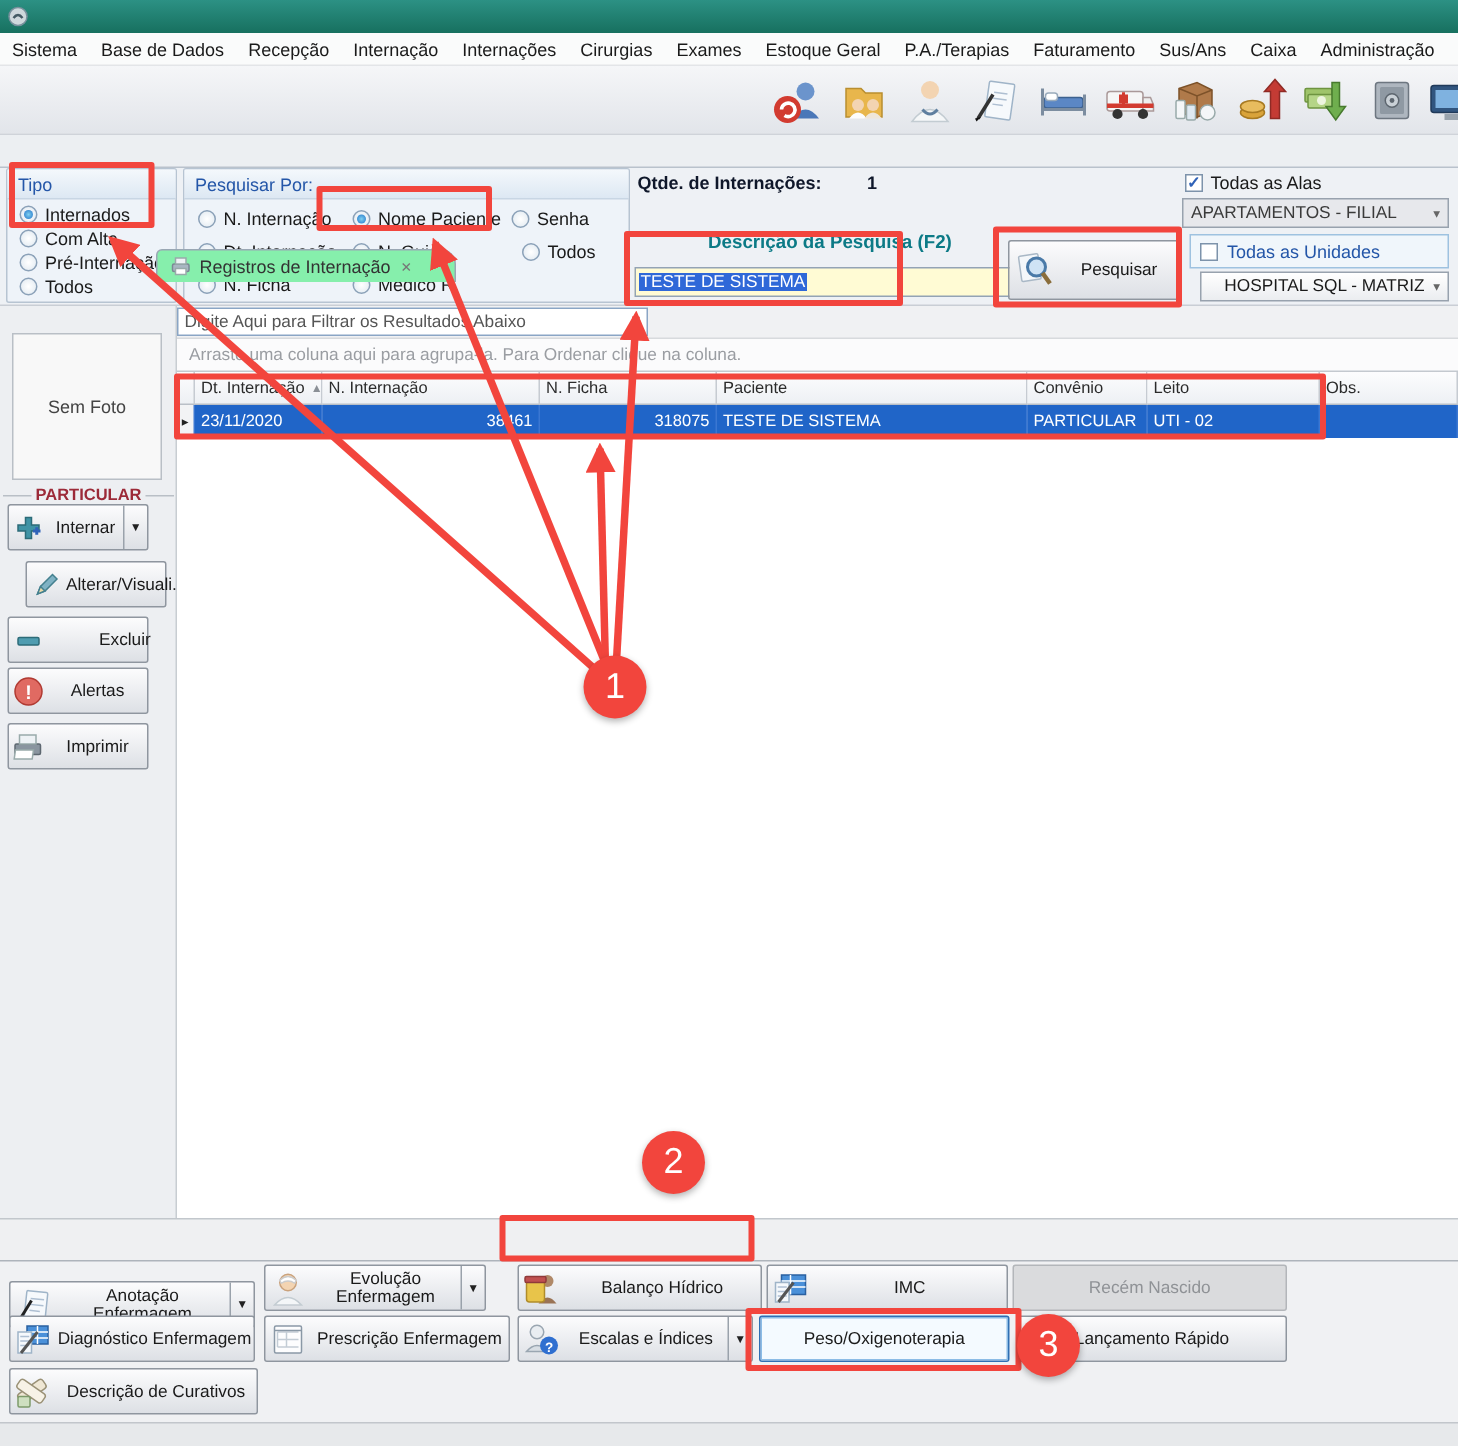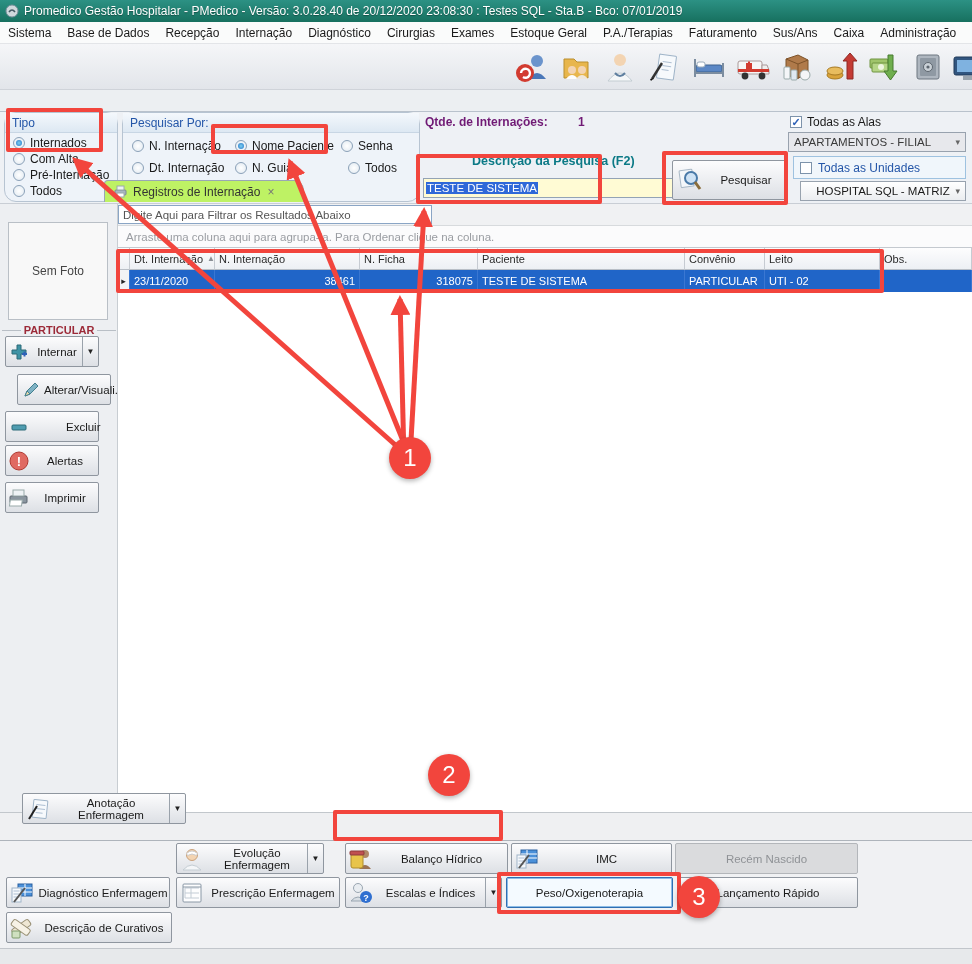--- a/index.html
+++ b/index.html
@@ -25,37 +25,37 @@
   .toolicons{position:absolute;right:0;top:44px;height:46px;display:flex;align-items:center;}
   .ticon{width:44px;height:46px;display:flex;align-items:center;justify-content:center;}
   .ticon.cut{width:22px;overflow:hidden;justify-content:flex-start;}
 
   
   .tabbar{position:absolute;left:0;top:90px;width:972px;height:22px;background:#eceff2;
     border-bottom:1px solid #b9c2cc;box-sizing:border-box;}
   .ttab{position:absolute;display:flex;align-items:center;gap:5px;font-size:12px;
     border:1px solid #9aa7b4;border-bottom:none;border-radius:4px 10px 0 0;
     padding:0 8px;box-sizing:border-box;background:#f1f2f4;color:#333;}
-  .ttab.active{background:#bef264;height:22px;top:90px;z-index:2;}
+  .ttab.active{background:#86efac;height:22px;top:76px;z-index:2;}
   .ttab .x{color:#777;font-size:12px;margin-left:2px;}
 
   
   .searchpanel{position:absolute;left:0;top:112px;width:972px;height:92px;background:#eef1f5;
     border-bottom:1px solid #c9ced5;box-sizing:border-box;}
-  .group{position:absolute;border:1px solid #b7c4d2;background:#eef3f9;border-radius:12px;box-sizing:border-box;}
+  .group{position:absolute;border:1px solid #b7c4d2;background:#eef3f9;border-radius:2px;box-sizing:border-box;}
   .group .ghead{height:19px;background:linear-gradient(#f4f8fc,#dde8f3);border-bottom:1px solid #c8d6e4;
     color:#2456a8;display:flex;align-items:center;padding-left:7px;font-size:12px;}
   .ritem{position:absolute;display:flex;align-items:center;gap:5px;font-size:12px;white-space:nowrap;}
   .radio{width:12px;height:12px;border-radius:50%;border:1px solid #8ba1b8;background:radial-gradient(#fff,#dfe8f0);
     box-sizing:border-box;position:relative;flex:none;}
   .radio.on::after{content:"";position:absolute;left:2px;top:2px;width:6px;height:6px;border-radius:50%;
     background:radial-gradient(#7fd0f0,#1f72c8);}
   .chk{width:12px;height:12px;border:1px solid #7d93ab;background:#fff;box-sizing:border-box;flex:none;
     font-size:11px;line-height:10px;color:#2f62b8;text-align:center;font-weight:bold;}
-  .lblnavy{color:#701a75;font-weight:bold;font-size:12px;}
+  .lblnavy{color:#0f172a;font-weight:bold;font-size:12px;}
   .lblteal{color:#0c7a86;font-weight:bold;font-size:12.5px;}
   .field{background:#fffbd4;border:1px solid #93a3b5;box-sizing:border-box;display:flex;align-items:center;
     padding-left:2px;font-size:11.5px;}
   .sel{background:#2f68d8;color:#fff;padding:0 1px;}
   .btn{border:1px solid #8f969f;border-radius:2px;background:linear-gradient(#fcfcfd,#dde0e5);
     display:flex;align-items:center;box-sizing:border-box;font-size:11.5px;cursor:default;}
   .btn .lbl{flex:1;text-align:center;}
   .split{width:15px;align-self:stretch;border-left:1px solid #9aa2ab;display:flex;align-items:center;
     justify-content:center;font-size:8px;color:#222;flex:none;}
   .dd{border:1px solid #98a2ae;background:linear-gradient(#fff,#ebedf0);display:flex;align-items:center;
@@ -130,29 +130,28 @@
 
 <div class="screen">
 
   <div class="titlebar">
     <span>
       <svg width="14" height="14">
           <circle cx="7" cy="7" r="6" fill="#cfd8dc" stroke="#78909c"></circle>
           <path d="M4 8 Q7 4 10 8" stroke="#455a64" fill="none" stroke-width="1.6"></path>
         </svg>
     </span>
-    <span class="ttl">Promedico Gestão Hospitalar - PMedico - Versão: 3.0.28.40 de 20/12/2020 23:08:30 : Testes SQL - Sta.B - Bco: 07/01/2019</span>
   </div>
 
   <div class="menubar">
     <span>Sistema</span>
     <span>Base de Dados</span>
     <span>Recepção</span>
     <span>Internação</span>
-    <span>Diagnóstico</span>
+    <span>Internações</span>
     <span>Cirurgias</span>
     <span>Exames</span>
     <span>Estoque Geral</span>
     <span>P.A./Terapias</span>
     <span>Faturamento</span>
     <span>Sus/Ans</span>
     <span>Caixa</span>
     <span>Administração</span>
     <span>Custo</span>
 
@@ -472,21 +471,21 @@
   <div class="bottabs">
     
     
     
     
     
   </div>
 
   <div class="botpanel"></div>
 
-  <div class="btn abtn" style="left:6px;top:793px;width:164px;margin-left:16px;">
+  <div class="btn abtn" style="left:6px;top:854px;width:164px;">
     <span class="ic">
       <svg width="22" height="24">
           <rect x="6" y="3" width="14" height="18" rx="1" fill="#f6f9fc" stroke="#9fb4c8" transform="rotate(6 13 12)"></rect>
           <path d="M9 8 h9 M9 12 h9 M9 16 h7" stroke="#aebfd2" transform="rotate(6 13 12)"></path>
           <path d="M2 22 L10 9" stroke="#222" stroke-width="2"></path>
         </svg>
     </span>
     <span class="lbl">Anotação Enfermagem</span>
     <span class="split">▼</span>
   </div>

